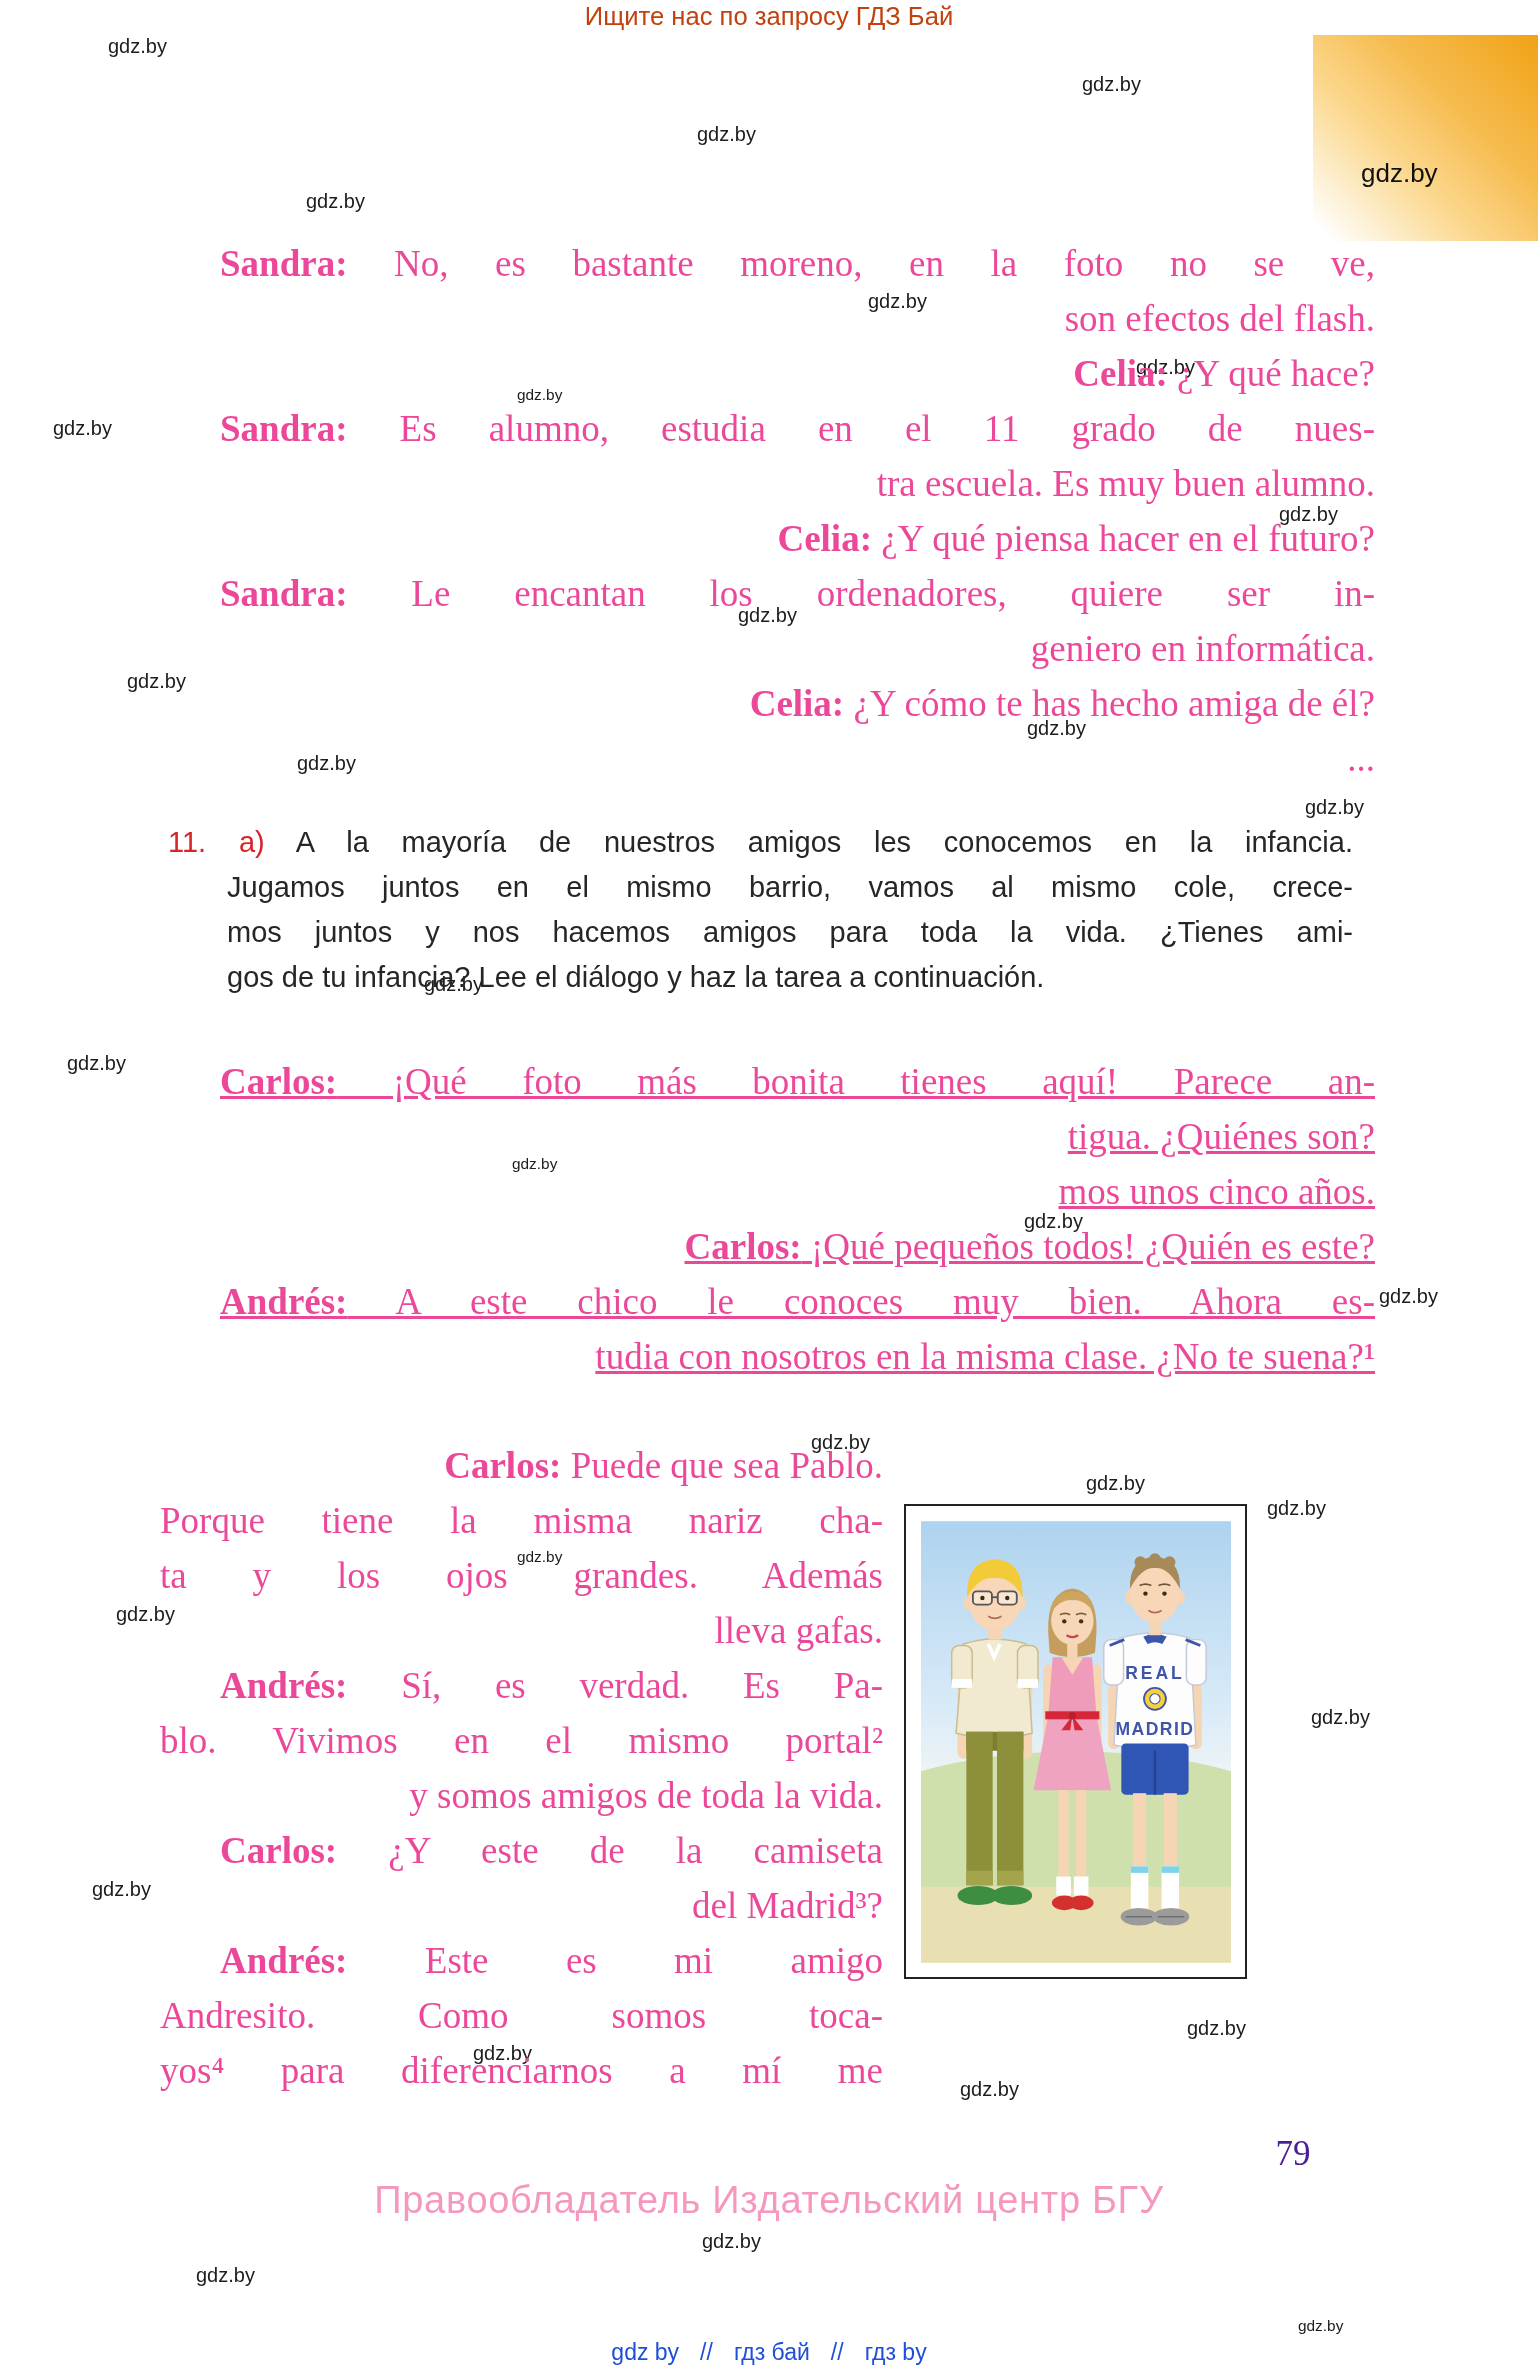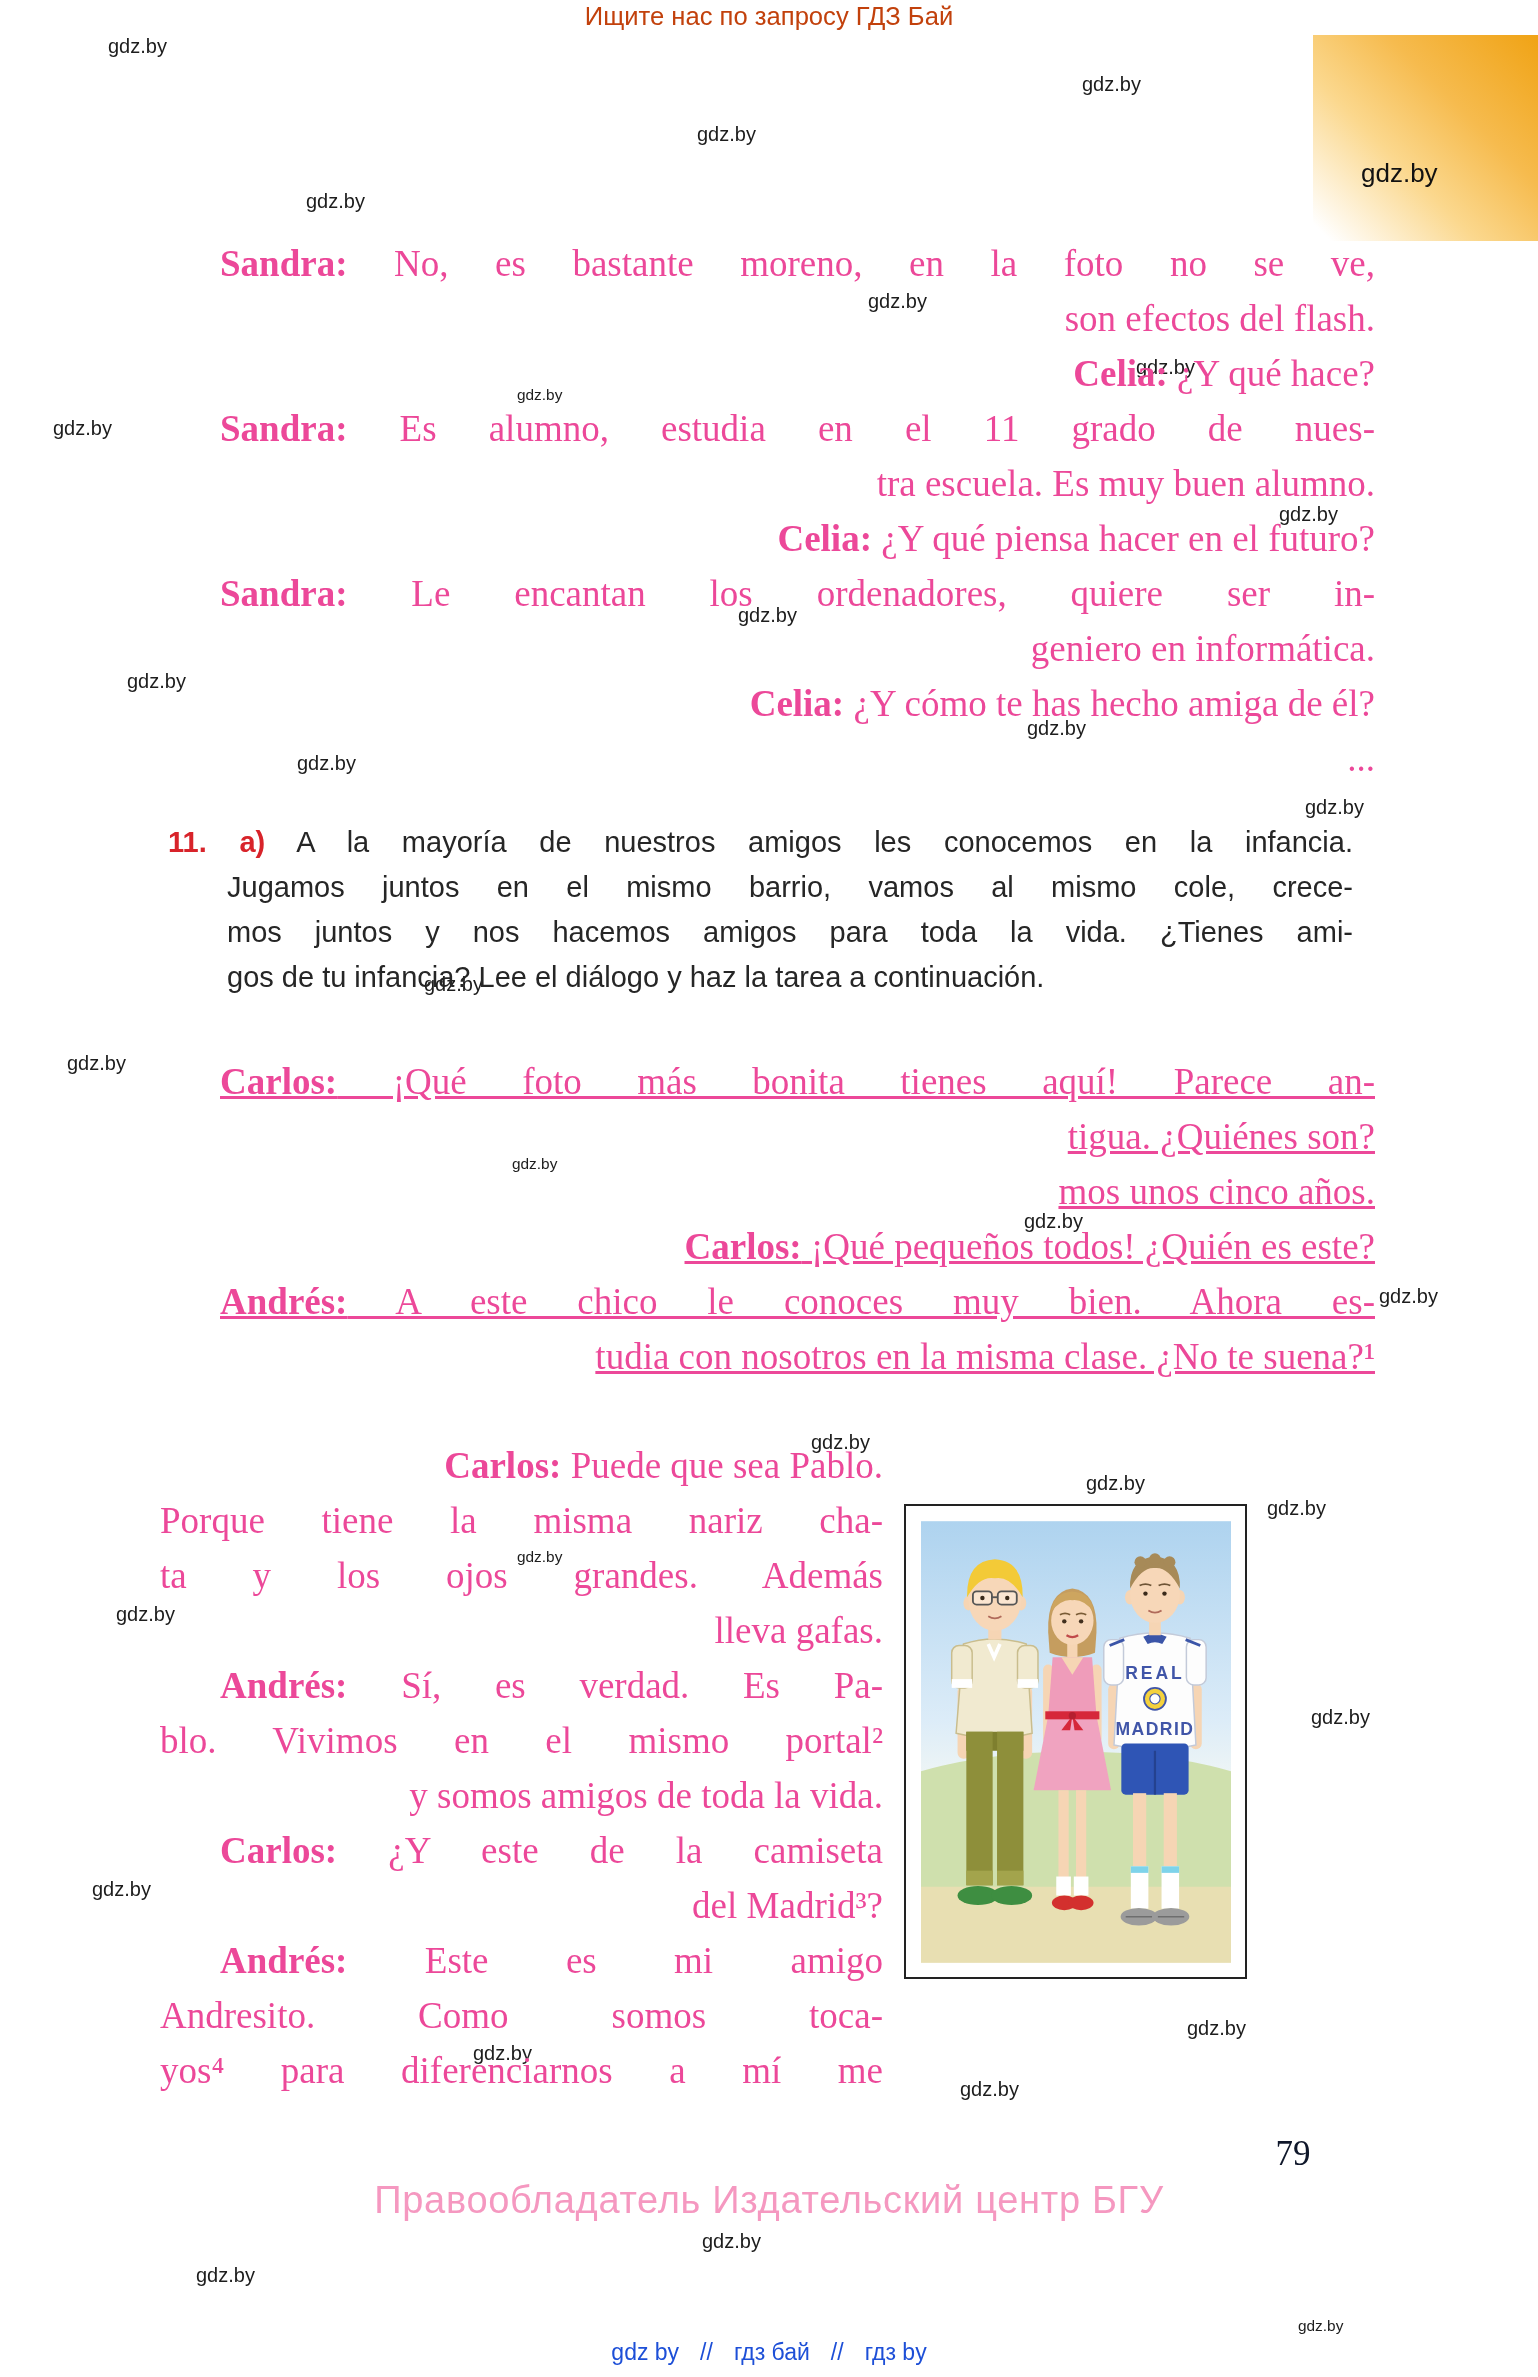--- a/index.html
+++ b/index.html
@@ -29,30 +29,30 @@
   .j{text-align:justify;text-align-last:justify;}
   .d1{left:160px;top:236px;width:1215px;}
   .d2{left:160px;top:1054px;width:1215px;text-decoration:underline;}
   .d3{left:160px;top:1438px;width:723px;}
 
   
   .ex{position:absolute;left:168px;top:820px;width:1185px;
       font:29px "Liberation Sans",sans-serif;color:#262626;}
   .ex .ln{line-height:45px;height:45px;}
   .ex .ind{padding-left:59px;}
-  .red{color:#d8232a;font-weight:bold;}
+  .red{color:#d8232a;font-weight:normal;}
 
   
   .frame{position:absolute;left:904px;top:1504px;width:310px;height:442px;
          background:#ffffff;border:2.2px solid #222;padding:14.6px;}
   .frame svg{display:block;}
 
   
   .pageno{position:absolute;left:1253px;top:2134px;width:80px;text-align:center;
-          font:35px "Liberation Serif","DejaVu Serif",serif;color:#0f172a;}
+          font:35px "Liberation Serif","DejaVu Serif",serif;color:#4c1d95;}
   .copyright{position:absolute;left:0;top:2179px;width:100%;text-align:center;
           font:38px "Liberation Sans",sans-serif;color:#f598c0;letter-spacing:0.7px;}
   .links{position:absolute;left:0;top:2339px;width:100%;text-align:center;
           font:23px "Liberation Sans",sans-serif;color:#1d4fd7;}
   .links span{margin:0 7.3px;}
 </style>
 </head>
 <body>
 
 <div class="page">

